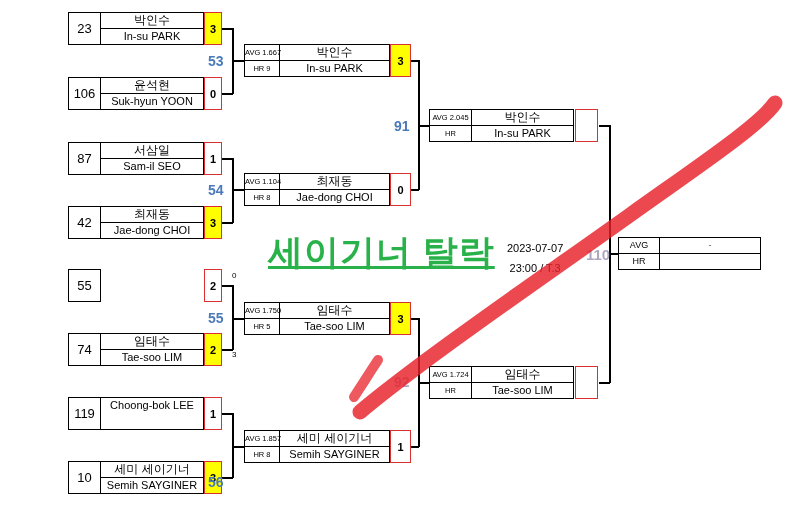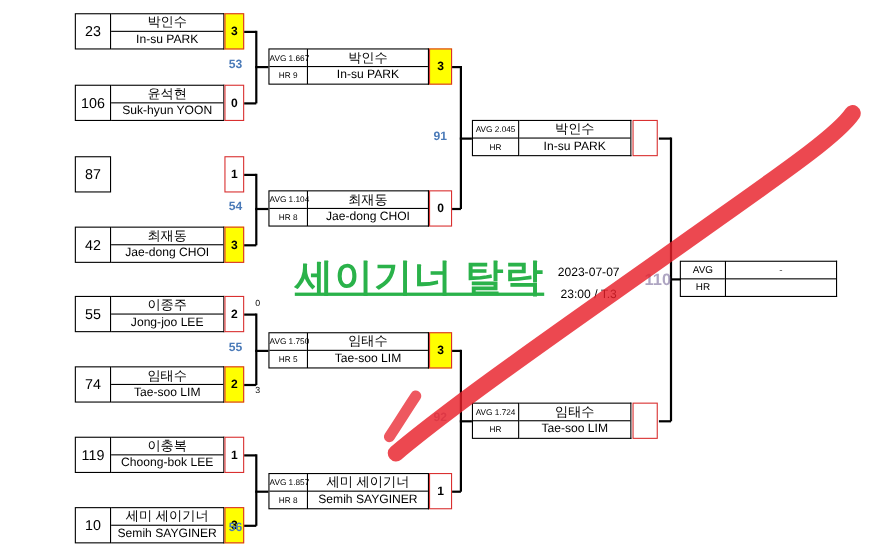--- a/index.html
+++ b/index.html
@@ -28,21 +28,21 @@
 
   .final { position:absolute; width:144px; height:33px; }
   .final .lab { position:absolute; left:0; top:0; width:40px; height:31px; border:1.5px solid #000; }
   .final .lab div { height:15px; font-size:9px; text-align:center; line-height:15px; }
   .final .lab div:first-child { border-bottom:1px solid #000; }
   .final .val { position:absolute; left:42px; top:0; width:100px; height:31px; border:1.5px solid #000; border-left:none; }
   .final .val div { height:15px; font-size:9px; text-align:center; line-height:15px; color:#555; }
   .final .val div:first-child { border-bottom:1px solid #000; }
 
   .line { position:absolute; background:#000; }
-  .mnum { position:absolute; color:#4a7ab8; font-size:11px; font-weight:bold; }
+  .mnum { position:absolute; color:#4a7ab8; font-size:14px; font-weight:bold; }
   .mnum.faint { color:#7a6a9a; opacity:0.6; }
   .small { position:absolute; font-size:8px; color:#000; }
   .headline { position:absolute; left:268px; top:229px; font-size:35px; font-weight:bold; color:#2ab24a; letter-spacing:1px; white-space:nowrap;text-decoration:underline; }
   .datetime { position:absolute; left:496px; top:238px; font-size:11px; line-height:20px; text-align:center;margin-left:11px; }
   .stroke { position:absolute; pointer-events:none; }
 </style>
 </head>
 <body>
 
 <div class="r1" style="left:68px;top:12px;">
@@ -56,50 +56,49 @@
 <div class="r1" style="left:68px;top:77px;">
   <div class="seed">106</div>
   <div class="names">
     <div class="kr">윤석현</div>
     <div class="en">Suk-hyun YOON</div>
   </div>
   <div class="score">0</div>
 </div>
 <div class="r1" style="left:68px;top:142px;">
   <div class="seed">87</div>
+  <div class="names">
+    <div class="kr">서삼일</div>
+    <div class="en">Sam-il SEO</div>
+  </div>
   <div class="score">1</div>
 </div>
 <div class="r1" style="left:68px;top:206px;">
   <div class="seed">42</div>
   <div class="names">
     <div class="kr">최재동</div>
     <div class="en">Jae-dong CHOI</div>
   </div>
   <div class="score win">3</div>
 </div>
 <div class="r1" style="left:68px;top:269px;">
   <div class="seed">55</div>
-  <div class="names">
-    <div class="kr">이종주</div>
-    <div class="en">Jong-joo LEE</div>
-  </div>
   <div class="score">2</div>
 </div>
 <div class="r1" style="left:68px;top:333px;">
   <div class="seed">74</div>
   <div class="names">
     <div class="kr">임태수</div>
     <div class="en">Tae-soo LIM</div>
   </div>
   <div class="score win">2</div>
 </div>
 <div class="r1" style="left:68px;top:397px;">
   <div class="seed">119</div>
   <div class="names">
-    <div class="kr">이충복</div>
     <div class="en">Choong-bok LEE</div>
   </div>
   <div class="score">1</div>
 </div>
 <div class="r1" style="left:68px;top:461px;padding-left:44px;">
   <div class="seed">10</div>
   <div class="names">
     <div class="kr">세미 세이기너</div>
     <div class="en">Semih SAYGINER</div>
   </div>

